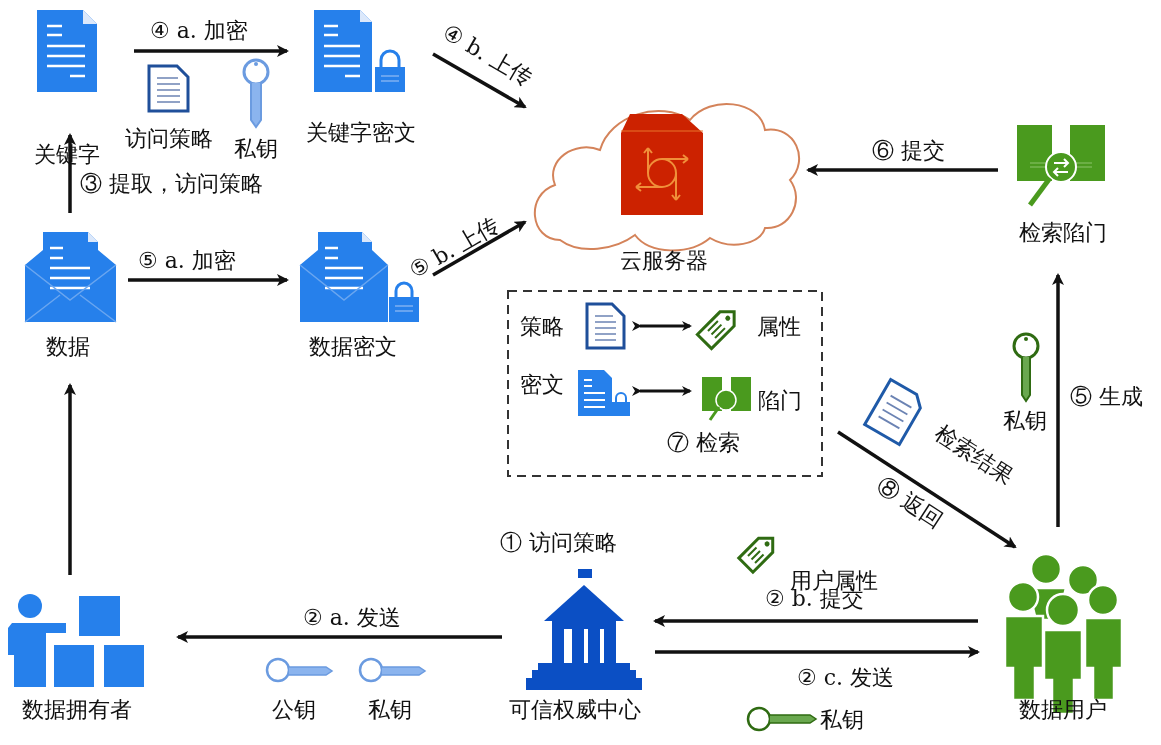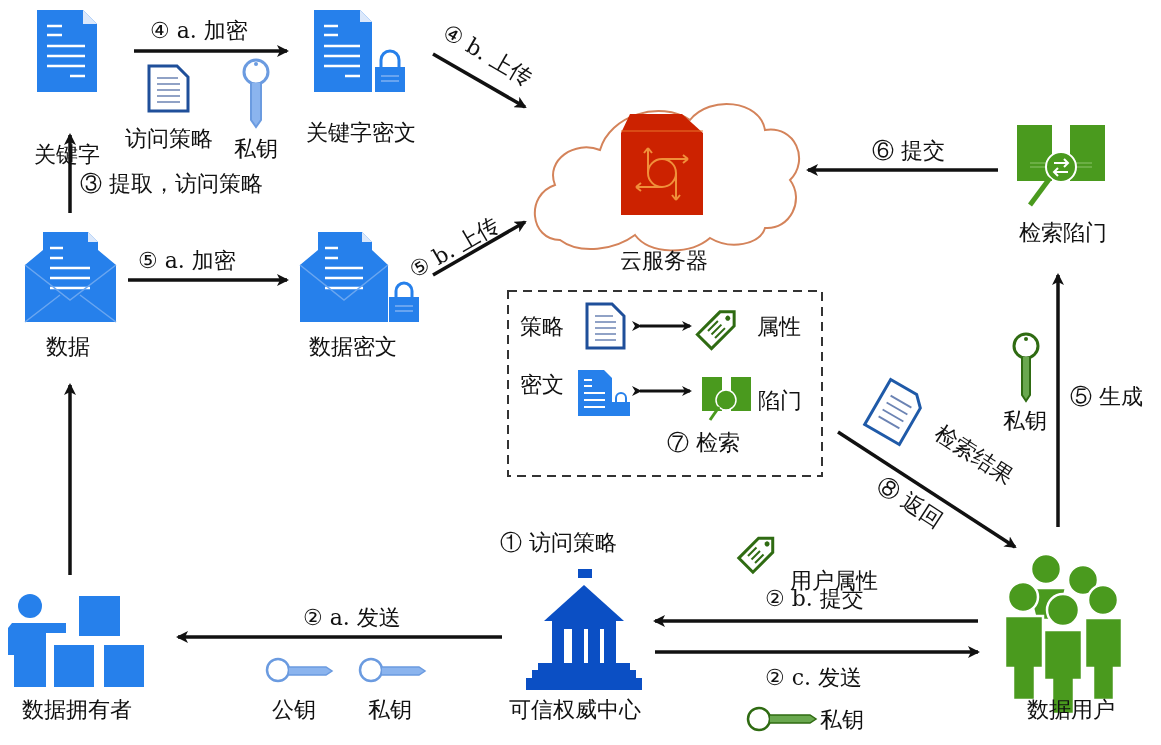--- a/index.html
+++ b/index.html
@@ -279,20 +279,20 @@
 <div class="lbl" style="left:667px;top:430px;">⑦ 检索</div>
 
 <div class="lbl c" style="left:1025px;top:408px;">私钥</div>
 <div class="lbl" style="left:1070px;top:384px;">⑤ 生成</div>
 <div class="lbl rot" style="left:930px;top:416px;transform:rotate(33deg);">检索结果</div>
 <div class="lbl rot" style="left:872px;top:468px;transform:rotate(33deg);">⑧ 返回</div>
 
 <div class="lbl" style="left:500px;top:530px;">① 访问策略</div>
 <div class="lbl" style="left:790px;top:568px;">用户属性</div>
 <div class="lbl" style="left:765px;top:586px;">② b. 提交</div>
-<div class="lbl" style="left:765px;top:665px;">② c. 发送</div>
+<div class="lbl" style="left:797px;top:665px;">② c. 发送</div>
 <div class="lbl" style="left:820px;top:707px;">私钥</div>
 <div class="lbl" style="left:287px;top:605px;margin-left:16px;">② a. 发送</div>
 <div class="lbl c" style="left:294px;top:697px;font-family:Liberation Serif, serif;">公钥</div>
 <div class="lbl c" style="left:390px;top:697px;">私钥</div>
 <div class="lbl c" style="left:77px;top:697px;">数据拥有者</div>
 <div class="lbl c" style="left:575px;top:697px;">可信权威中心</div>
-<div class="lbl c" style="left:1063px;top:697px;margin-left:8px;">数据用户</div>
+<div class="lbl c" style="left:1063px;top:697px;">数据用户</div>
 
 </body></html>

